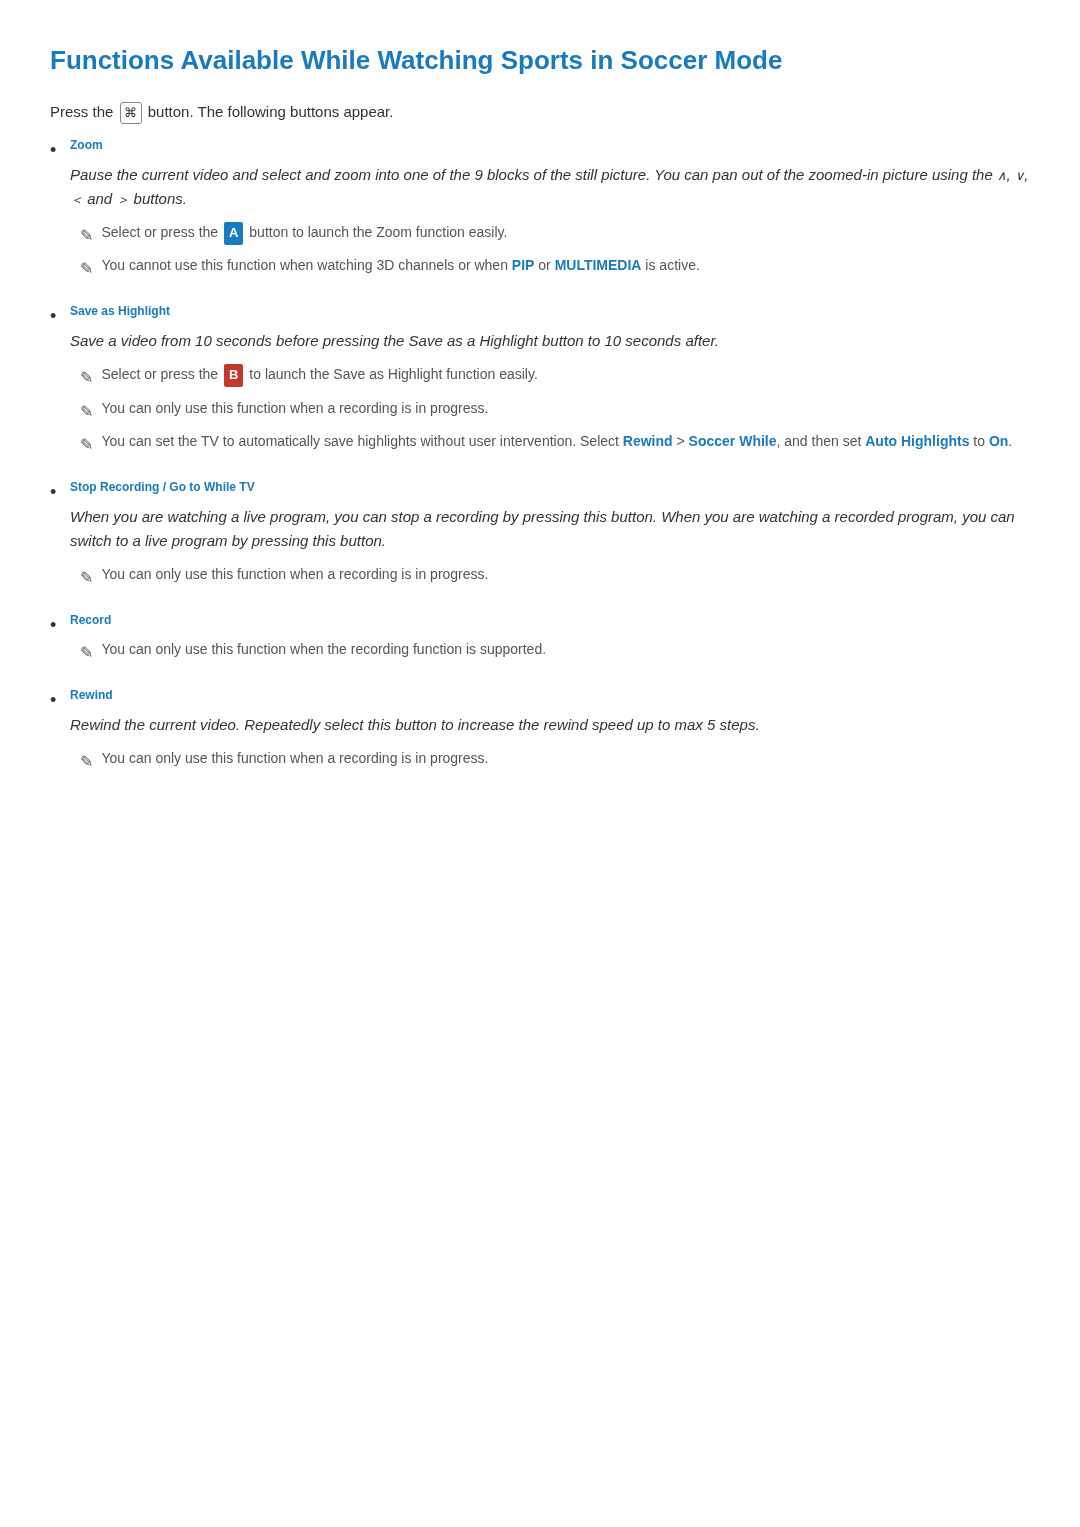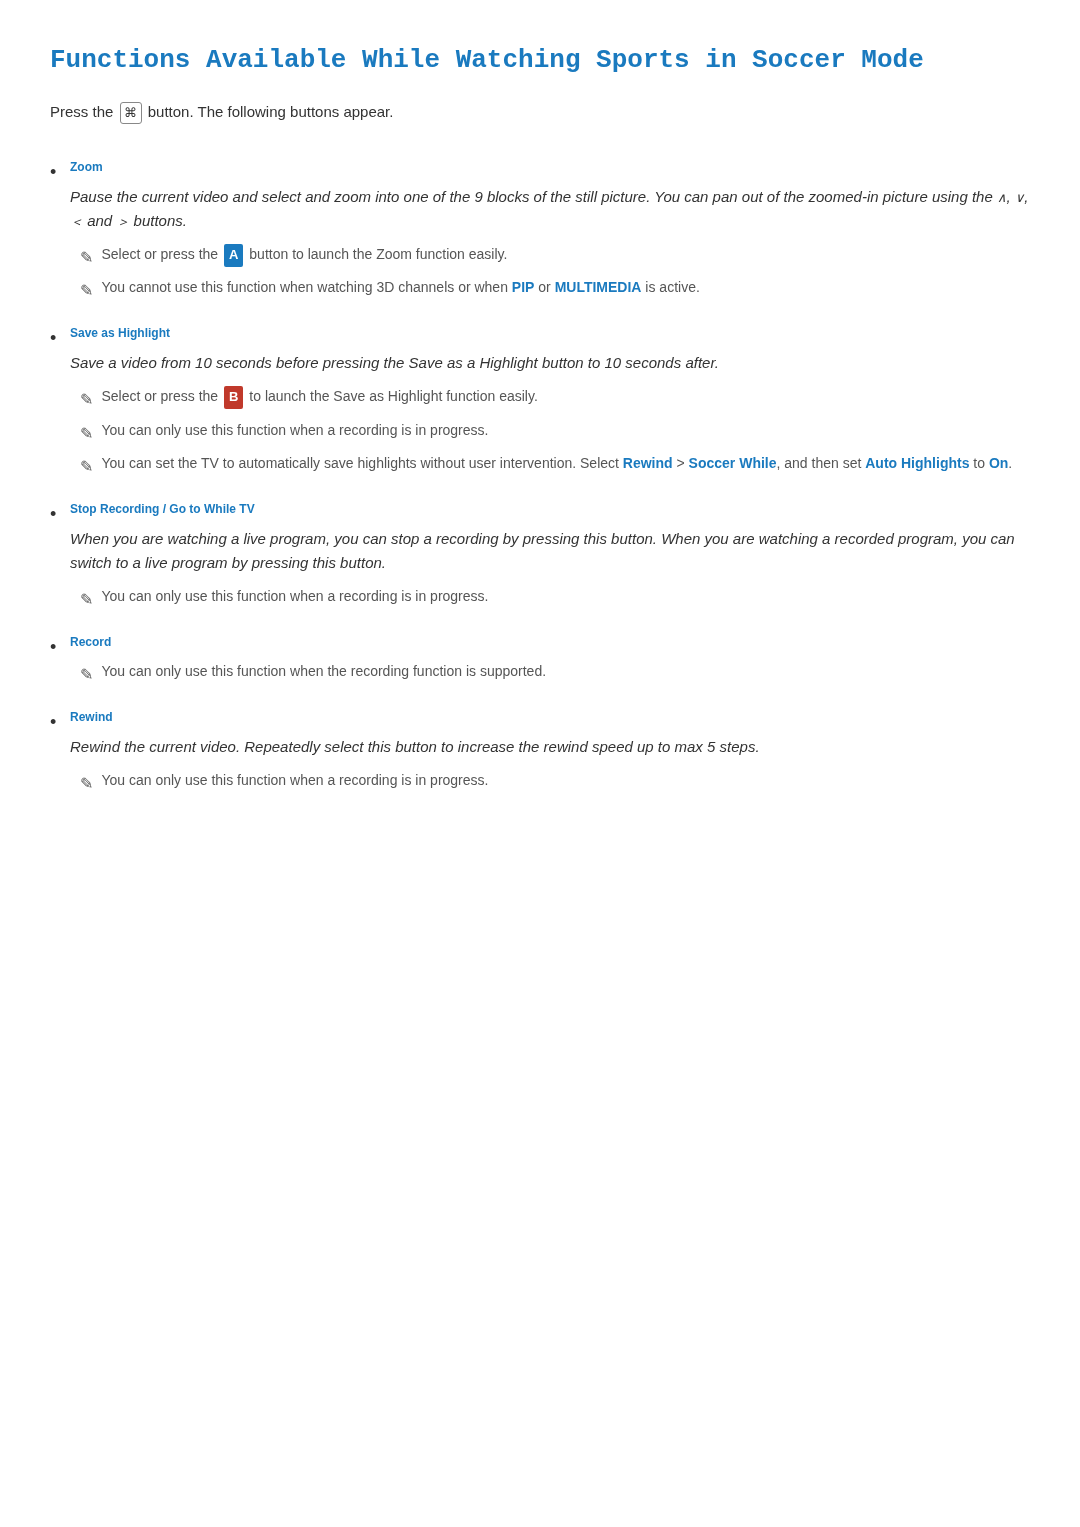--- a/index.html
+++ b/index.html
@@ -10,24 +10,23 @@
       background: #fff;
       padding: 40px 50px;
       max-width: 1080px;
       line-height: 1.6;
     }
     h1 {
       color: #1a7abf;
       font-size: 26px;
       font-weight: bold;
       margin-bottom: 18px;
-      font-family: Liberation Mono, monospace;
     }
     .intro {
-      margin-bottom: 34px;
+      margin-bottom: 12px;
       font-size: 15px;
     }
     .btn-icon {
       display: inline-block;
       width: 22px;
       height: 22px;
       border: 1px solid #888;
       border-radius: 3px;
       text-align: center;
       line-height: 20px;

